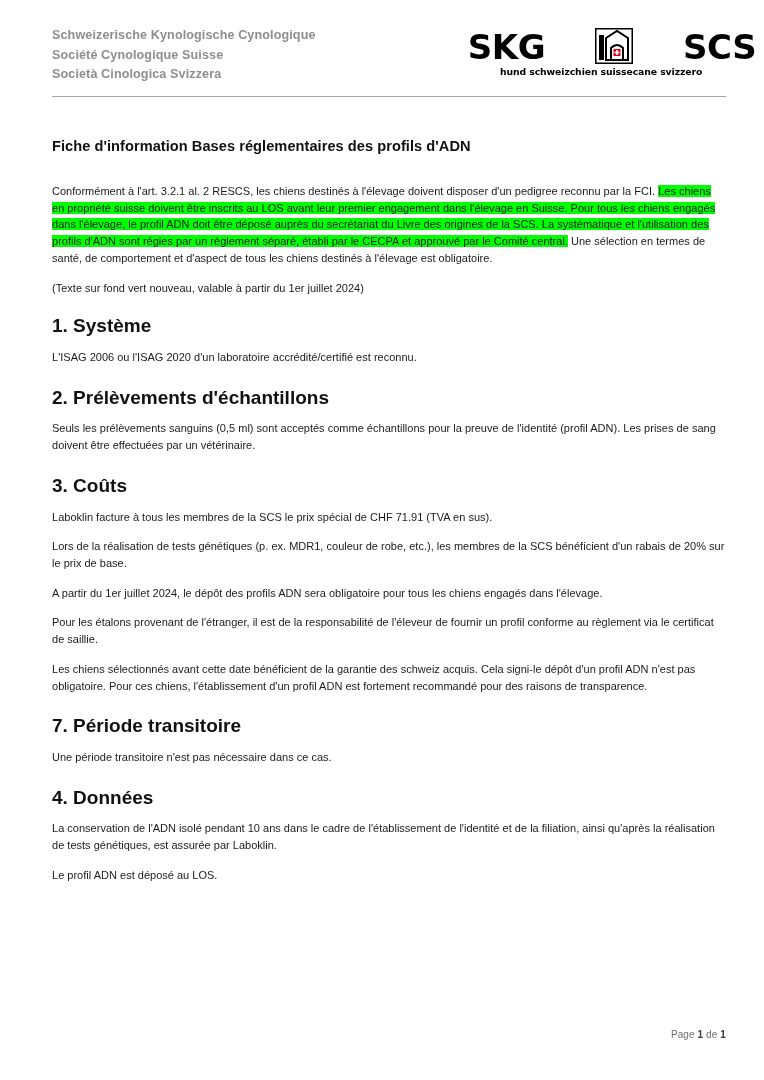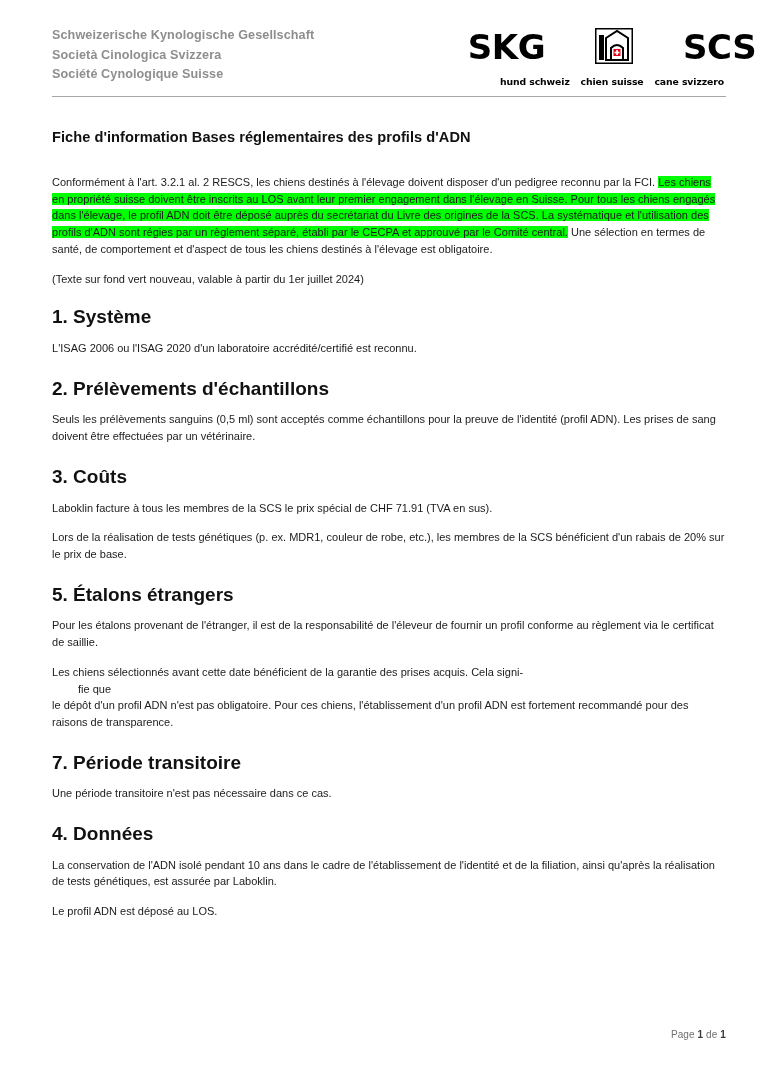--- a/index.html
+++ b/index.html
@@ -66,43 +66,43 @@
     line-height: 1;
   }
   .logo-mark {
     width: 38px;
     height: 36px;
     margin: 0 2px;
     position: relative;
   }
   .logo-sub {
     display: flex;
-    justify-content: space-between;
-    margin-top: 12px;
+    justify-content: flex-start;
+    margin-top: 2px;
     padding: 0 2px;
     font-family: "DejaVu Sans", sans-serif;
     font-size: 9.3px;
     font-weight: bold;
     color: #000000;
     letter-spacing: -0.1px;
   }
   .hr {
     position: absolute;
     left: 52px;
     right: 38px;
     top: 96px;
     height: 1px;
     background: #a6a6a6;
   }
 
   
   .content {
     position: absolute;
     left: 52px;
-    top: 128px;
+    top: 137px;
     width: 674px;
   }
   .doc-title {
     font-size: 14.6px;
     font-weight: bold;
     color: #111111;
     letter-spacing: 0.05px;
     margin: 0 0 27px 0;
     line-height: 1.3;
   }
@@ -145,23 +145,23 @@
   .footer b { color: #3a3a3a; font-weight: bold; }
 </style>
 </head>
 <body>
 
 <div class="page">
 
   <div class="header">
 
     <div class="org-names">
-      <div>Schweizerische Kynologische Gesellschaft</div>
+      <div>Schweizerische Kynologische Cynologique</div>
+      <div>Société Cynologique Suisse</div>
       <div>Società Cinologica Svizzera</div>
-      <div>Société Cynologique Suisse</div>
     </div>
 
     <div class="logo">
       <div class="logo-main">
         <span class="logo-word">SKG</span>
         <span class="logo-mark">
           <svg viewBox="0 0 38 36" width="38" height="36" aria-hidden="true">
             <rect x="0.5" y="0.5" width="37" height="35" fill="#ffffff" stroke="#000000" stroke-width="2"></rect>
             <rect x="4" y="7" width="5" height="25" fill="#000000"></rect>
             <path d="M11 10 L22 3 L33 10 L33 32 L11 32 Z" fill="none" stroke="#000000" stroke-width="2"></path>
@@ -194,25 +194,25 @@
     <h2 class="section">1. Système</h2>
     <p class="body">L'ISAG 2006 ou l'ISAG 2020 d'un laboratoire accrédité/certifié est reconnu.</p>
 
     <h2 class="section">2. Prélèvements d'échantillons</h2>
     <p class="body">Seuls les prélèvements sanguins (0,5 ml) sont acceptés comme échantillons pour la preuve de l'identité (profil ADN). Les prises de sang doivent être effectuées par un vétérinaire.</p>
 
     <h2 class="section">3. Coûts</h2>
     <p class="body">Laboklin facture à tous les membres de la SCS le prix spécial de CHF 71.91 (TVA en sus).</p>
     <p class="body">Lors de la réalisation de tests génétiques (p. ex. MDR1, couleur de robe, etc.), les membres de la SCS bénéficient d'un rabais de 20% sur le prix de base.</p>
 
-
-    <h2 class="section">5. Étalons étrangers</h2>
+    <p class="body">A partir du 1er juillet 2024, le dépôt des profils ADN sera obligatoire pour tous les chiens engagés dans l'élevage.</p>
+
     <p class="body">Pour les étalons provenant de l'étranger, il est de la responsabilité de l'éleveur de fournir un profil conforme au règlement via le certificat de saillie.</p>
 
-    <p class="body tight"><span>Les chiens sélectionnés avant cette date bénéficient de la garantie des prises acquis. Cela signi-</span><span class="indent-line">fie que</span><span>le dépôt d'un profil ADN n'est pas obligatoire. Pour ces chiens, l'établissement d'un profil ADN est fortement recommandé pour des raisons de transparence.</span></p>
+    <p class="body tight"><span>Les chiens sélectionnés avant cette date bénéficient de la garantie des schweiz acquis. Cela signi-</span><span>le dépôt d'un profil ADN n'est pas obligatoire. Pour ces chiens, l'établissement d'un profil ADN est fortement recommandé pour des raisons de transparence.</span></p>
 
     <h2 class="section">7. Période transitoire</h2>
     <p class="body">Une période transitoire n'est pas nécessaire dans ce cas.</p>
 
     <h2 class="section">4. Données</h2>
     <p class="body">La conservation de l'ADN isolé pendant 10 ans dans le cadre de l'établissement de l'identité et de la filiation, ainsi qu'après la réalisation de tests génétiques, est assurée par Laboklin.</p>
     <p class="body">Le profil ADN est déposé au LOS.</p>
 
   </div>
 

